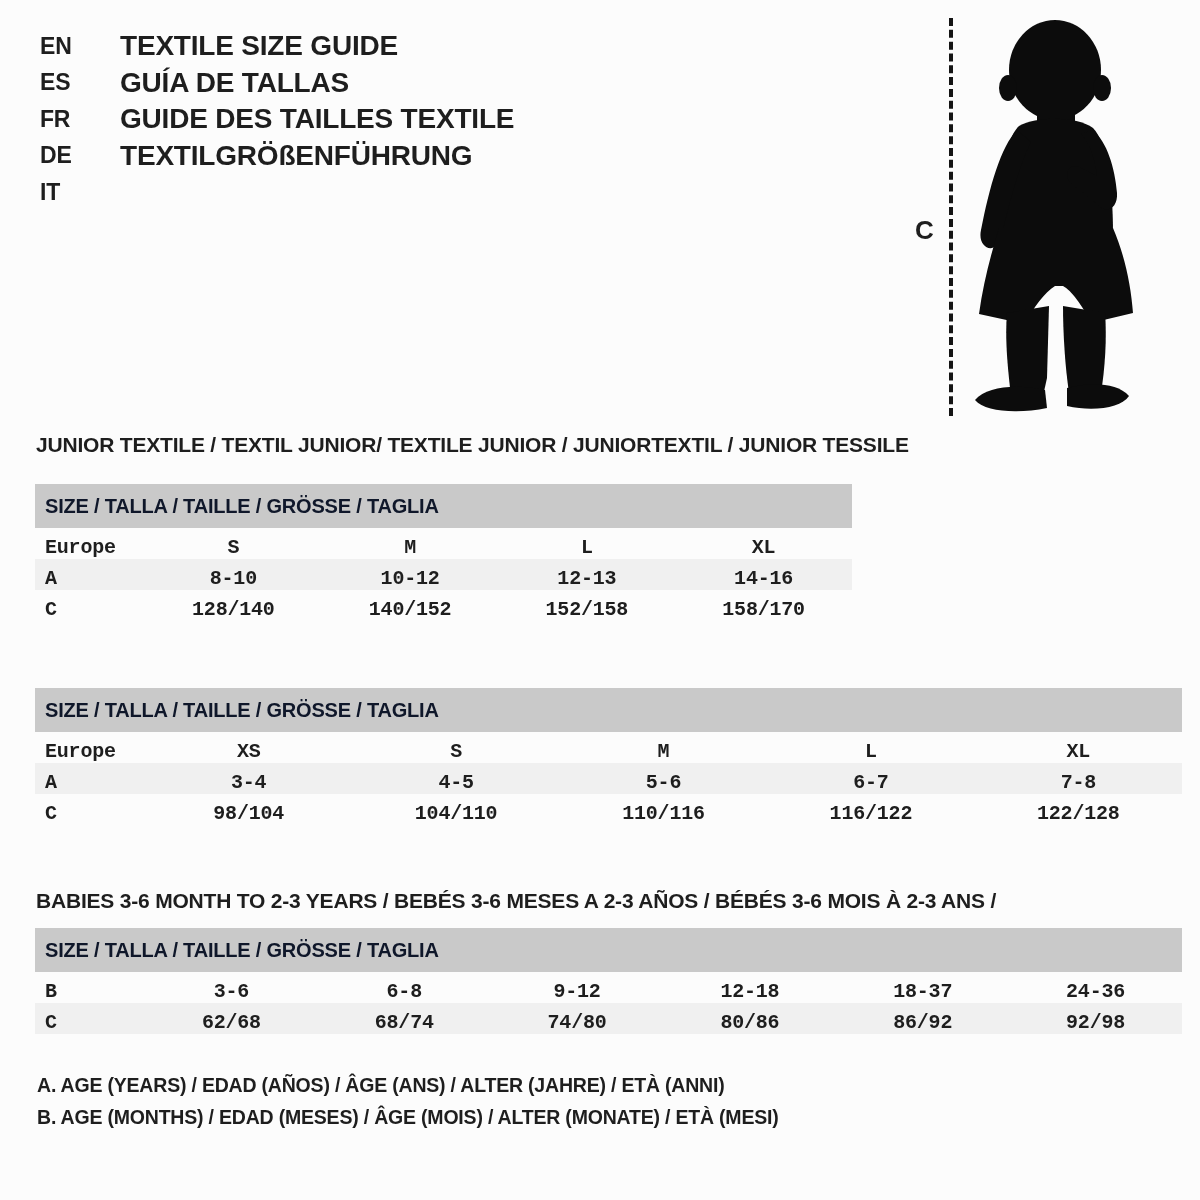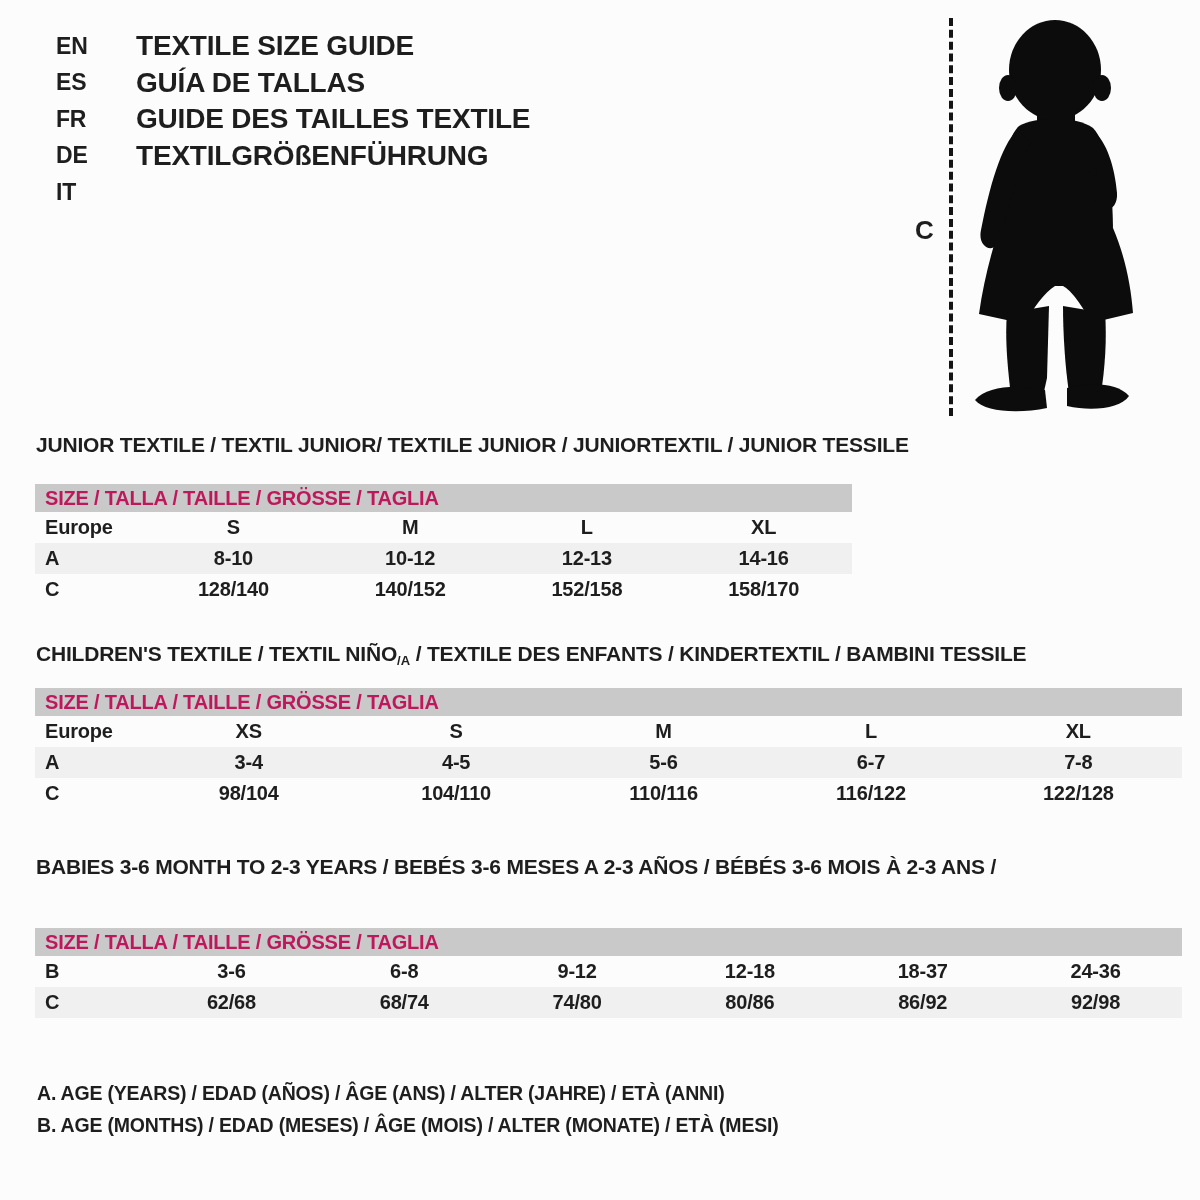--- a/index.html
+++ b/index.html
@@ -7,49 +7,49 @@
     position:relative;
     width:1200px;height:1200px;
     background:#fcfcfc;
     font-family:"Liberation Sans", sans-serif;
     font-weight:700;
     color:#1e1e1e;
     letter-spacing:-0.2px;
     overflow:hidden;
   }
   
-  .lang-block{position:absolute;top:28px;left:56px;}
+  .lang-block{position:absolute;top:28px;left:40px;}
   .lang-row{display:flex;height:36.5px;align-items:center;}
   .lang-code{width:80px;font-size:23px;}
   .lang-title{font-size:28px;white-space:nowrap;}
 
   
   .figure{position:absolute;top:12px;left:903px;width:280px;height:415px;}
   .c-label{position:absolute;left:12px;top:203px;font-size:26px;}
   .measure-line{position:absolute;left:46px;top:6px;height:398px;width:0;border-left:4px dashed #141414;}
   .silhouette{position:absolute;left:64px;top:6px;}
 
   
   .sec-title{position:absolute;left:36px;font-size:21px;white-space:nowrap;}
   .sec-title .sub{font-size:13px;vertical-align:-4px;letter-spacing:0;}
-  .title-line{line-height:31px;}
+  .title-line{line-height:31px;margin-top:34px;}
 
   
   .size-table{position:absolute;left:35px;}
   .w-narrow{width:817px;}
   .w-wide{width:1147px;}
-  .size-bar{height:28px;background:#c9c9c9;display:flex;align-items:center;
-            padding-left:10px;font-size:20px;color:#be185d;box-sizing:border-box;}
-  .trow{display:flex;height:31px;align-items:center;font-size:20px;}
+  .size-bar{height:44px;background:#c9c9c9;display:flex;align-items:center;
+            padding-left:10px;font-size:20px;color:#0f172a;box-sizing:border-box;}
+  .trow{display:flex;height:31px;align-items:flex-end;font-size:20px;font-family:Liberation Mono, monospace;}
   .trow .c0{width:110px;padding-left:10px;box-sizing:border-box;text-align:left;flex:none;}
   .trow .c{flex:1;text-align:center;}
   .row-alt{background:#f0f0f0;}
 
   
-  .legend{position:absolute;left:37px;top:1070px;font-size:19.5px;line-height:31.5px;white-space:nowrap;margin-top:8px;}
+  .legend{position:absolute;left:37px;top:1070px;font-size:19.5px;line-height:31.5px;white-space:nowrap;}
 </style>
 </head>
 <body>
 
 <div class="canvas">
 
   <div class="lang-block">
     <div class="lang-row">
       <span class="lang-code">EN</span>
       <span class="lang-title">TEXTILE SIZE GUIDE</span>
@@ -111,21 +111,20 @@
     </div>
     <div class="trow">
       <span class="c0">C</span>
       <span class="c">128/140</span>
       <span class="c">140/152</span>
       <span class="c">152/158</span>
       <span class="c">158/170</span>
     </div>
   </div>
 
-  <div class="sec-title" style="top:642px;"><span>CHILDREN'S TEXTILE / TEXTIL NIÑO</span><span class="sub">/A</span><span> / TEXTILE DES ENFANTS / KINDERTEXTIL / BAMBINI TESSILE</span></div>
   <div class="size-table w-wide" style="top:688px;">
     <div class="size-bar">SIZE / TALLA / TAILLE / GRÖSSE / TAGLIA</div>
     <div class="trow">
       <span class="c0">Europe</span>
       <span class="c">XS</span>
       <span class="c">S</span>
       <span class="c">M</span>
       <span class="c">L</span>
       <span class="c">XL</span>
     </div>

